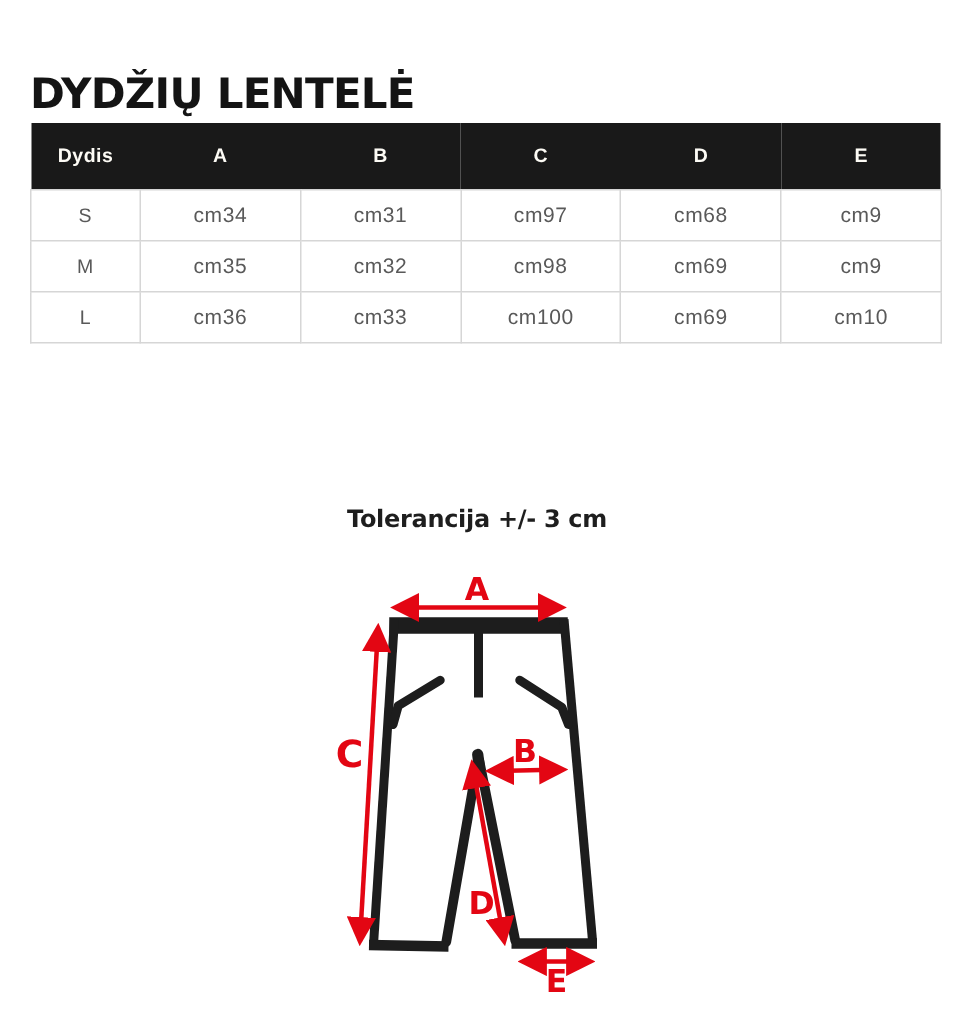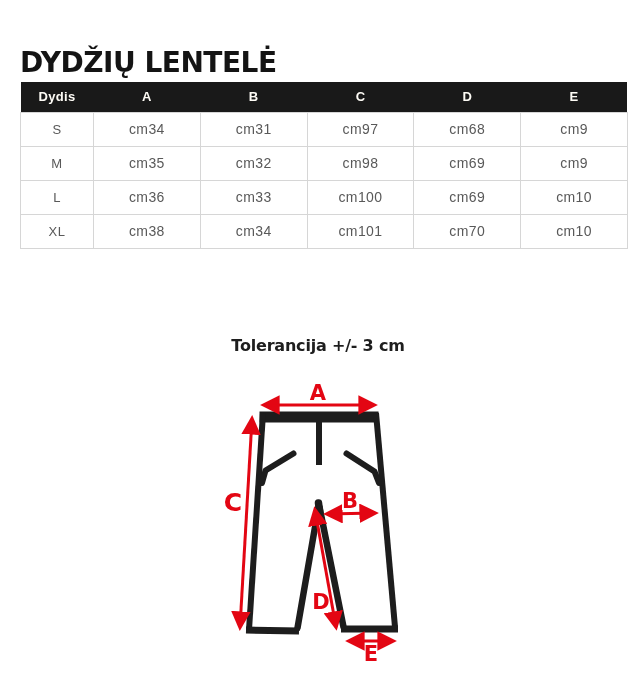--- a/index.html
+++ b/index.html
@@ -22,21 +22,21 @@
   }
   table.size-table {
     position: absolute; left: 20px; top: 82px;
     width: 607px;
     border-collapse: collapse;
     table-layout: fixed;
   }
   table.size-table th {
     background: #191919;
     color: #fdfbf5;
-    height: 30px;
+    height: 44px;
     font-size: 13px;
     font-weight: 700;
     letter-spacing: 0.3px;
     border: none;
     text-align: center;
     vertical-align: middle;
   }
   table.size-table td {
     height: 34px;
     border: 1px solid #d6d6d6;
@@ -114,28 +114,20 @@
       <td>cm9</td>
     </tr>
     <tr>
       <td class="size-cell">L</td>
       <td>cm36</td>
       <td>cm33</td>
       <td>cm100</td>
       <td>cm69</td>
       <td>cm10</td>
     </tr>
-    <tr>
-      <td class="size-cell">XL</td>
-      <td>cm38</td>
-      <td>cm34</td>
-      <td>cm101</td>
-      <td>cm70</td>
-      <td>cm10</td>
-    </tr>
   </tbody>
 </table>
 
 <div class="tolerance-note">Tolerancija +/- 3 cm</div>
 
 <svg class="diagram" viewBox="185 375 280 300">
   <defs>
     <marker id="ah" viewBox="0 0 10 10" refX="8" refY="5" markerWidth="6.5" markerHeight="6.5" orient="auto-start-reverse">
       <path d="M0,0 L10,5 L0,10 z" fill="#e30613"></path>
     </marker>

